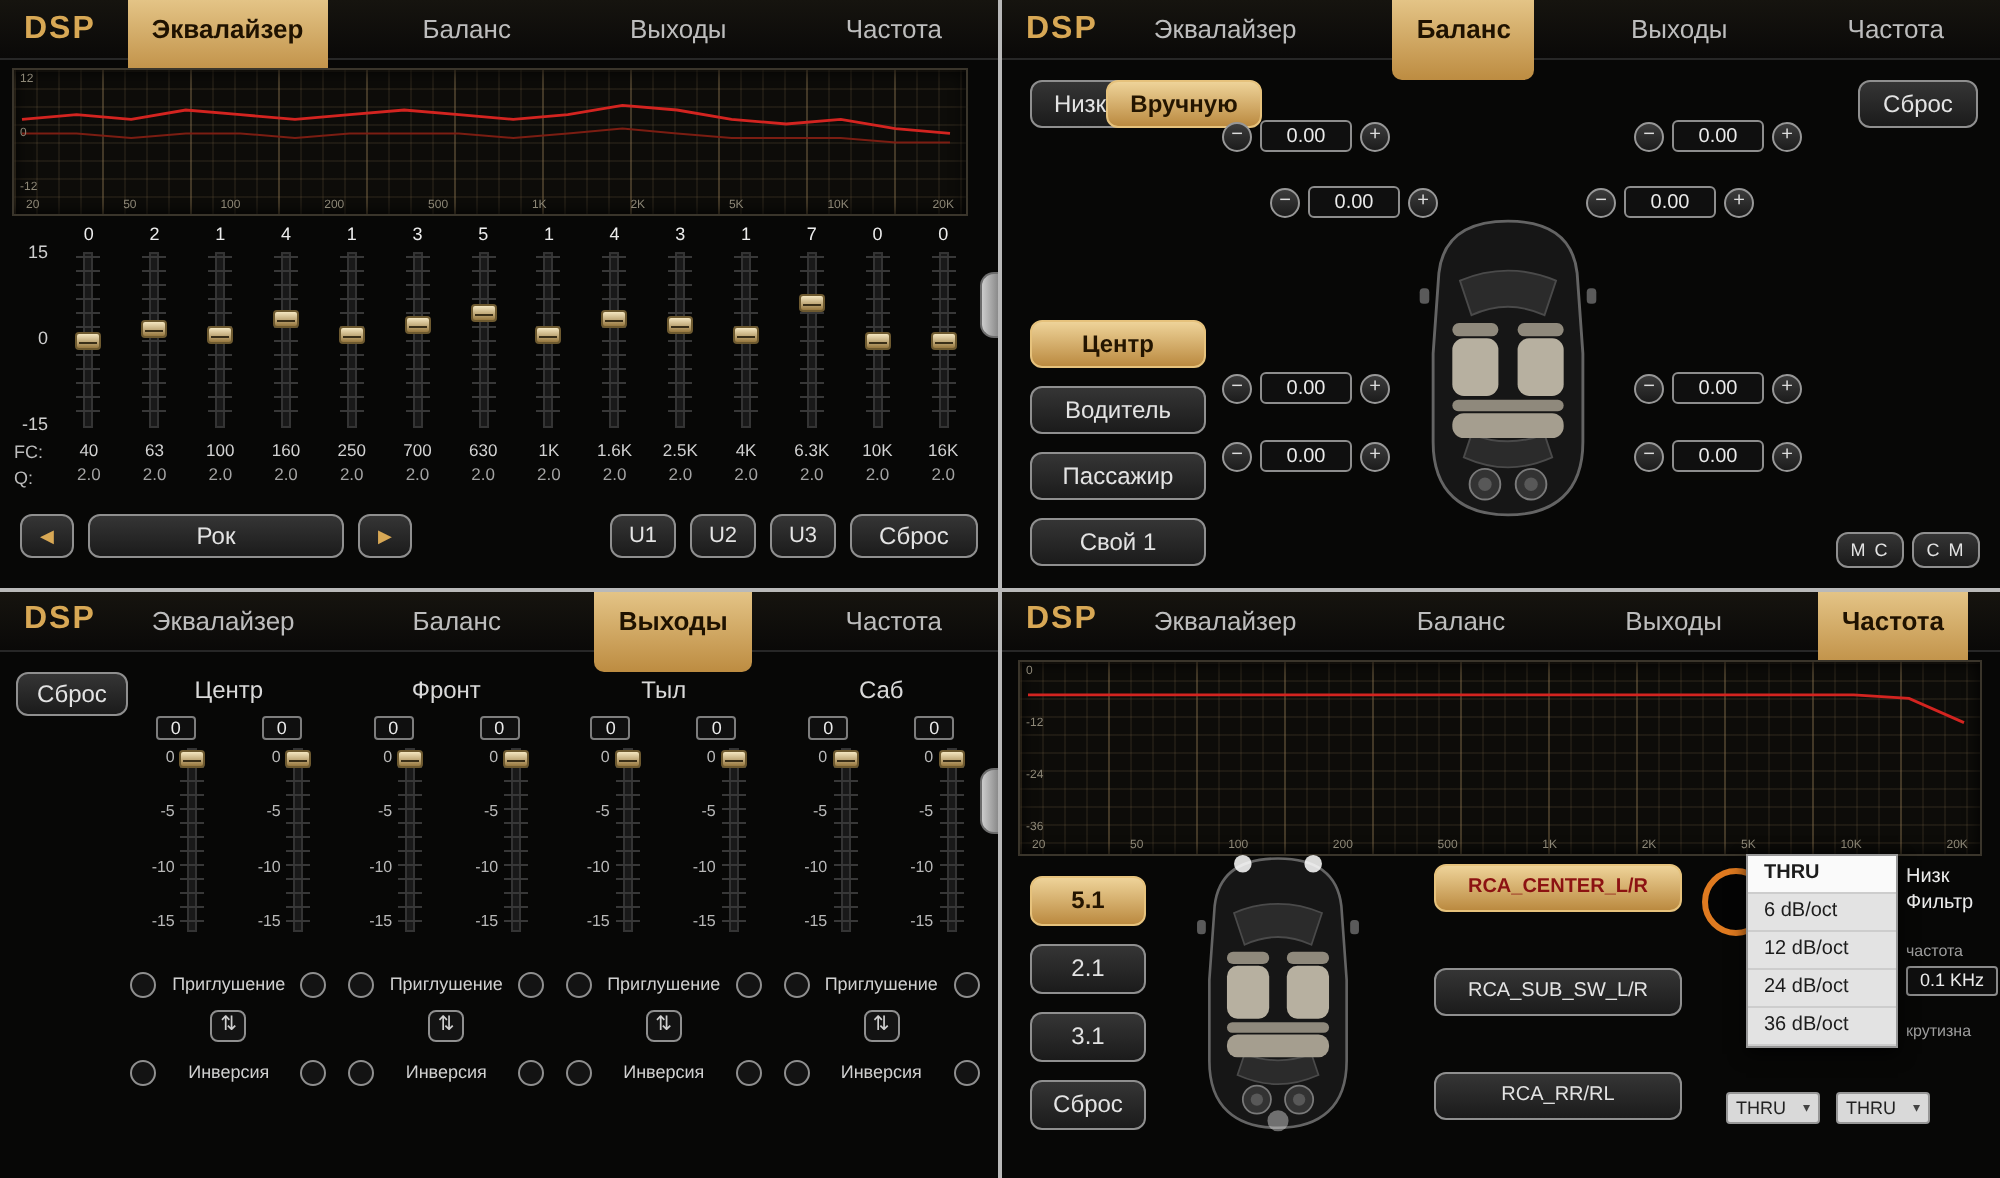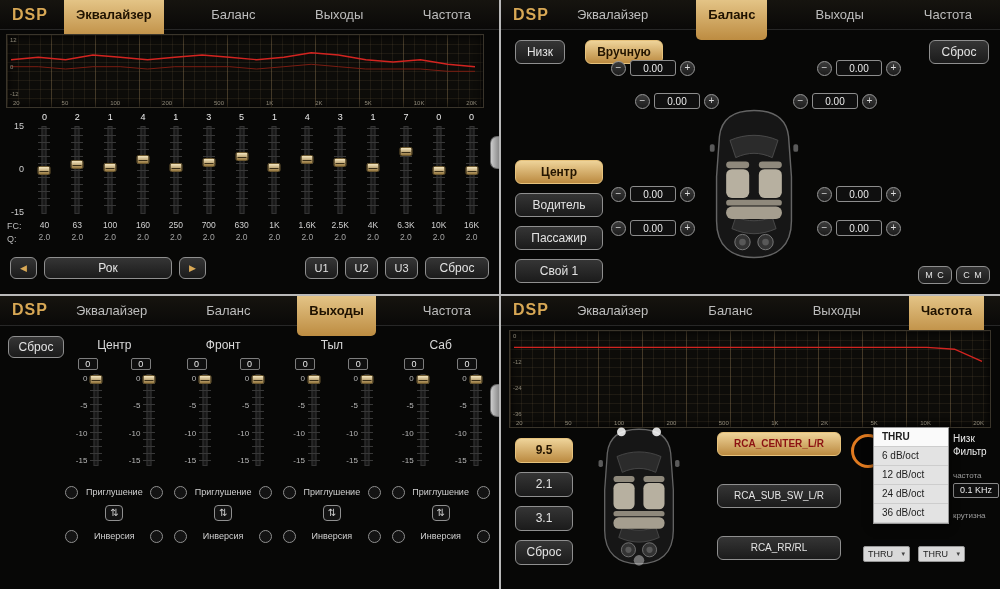--- a/index.html
+++ b/index.html
@@ -62,21 +62,21 @@
   .mem{width:33px;height:22px;font-size:11px}
   .resetbtn{width:64px;height:22px}
   .spacer{flex:1}
   .edge-handle{position:absolute;right:0;width:9px;height:33px;border-radius:7px 0 0 7px;background:linear-gradient(to right,#cccccc,#8a8a8a);border:1px solid #6c6c6c;border-right:none;cursor:pointer}
   #q-eq .edge-handle{top:136px}
   #q-outputs .edge-handle{top:88px}
 
   
   .modebtn{position:absolute;height:24px}
   #bal-auto{left:14px;top:40px;width:50px}
-  #bal-manual{left:84px;top:40px;width:78px}
+  #bal-manual{left:52px;top:40px;width:78px}
   #bal-reset{left:428px;top:40px;width:60px}
   #bal-positions{position:absolute;left:14px;top:160px;display:flex;flex-direction:column;gap:9px}
   .posbtn{width:88px;height:24px}
   .car{position:absolute}
   #bal-car{left:205px;top:103px;width:96px;height:163px}
   .valgroup{position:absolute;display:flex;align-items:center;gap:4px;height:16px}
   .round{width:15px;height:15px;border-radius:50%;background:linear-gradient(#3c3c3c,#1c1c1c);border:1px solid #979797;color:#ddd;font-size:10px;line-height:1;display:flex;align-items:center;justify-content:center;padding:0;cursor:pointer}
   .valbox{width:46px;height:16px;background:#0f0f0f;border:1px solid #8d8d8d;border-radius:3px;color:#ebebeb;font-size:10px;display:flex;align-items:center;justify-content:center}
   .mcbtn{position:absolute;width:34px;height:18px;font-size:9px;letter-spacing:1px}
   #bal-mc{left:417px;top:266px}
@@ -613,21 +613,21 @@
           <span>200</span>
           <span>500</span>
           <span>1K</span>
           <span>2K</span>
           <span>5K</span>
           <span>10K</span>
           <span>20K</span>
         </div>
       </div>
     <div id="freq-modes">
-        <button class="btn fmode gold">9.5</button>
+        <button class="btn fmode gold">5.1</button>
         <button class="btn fmode">2.1</button>
         <button class="btn fmode">3.1</button>
       </div>
     <button class="btn" id="freq-reset">Сброс</button>
     <svg class="car" id="freq-car" viewBox="0 0 100 160">
       <use href="#car-shape"></use>
       <circle cx="30" cy="6" r="5" fill="#ffffff" opacity="0.85"></circle>
       <circle cx="70" cy="6" r="5" fill="#ffffff" opacity="0.85"></circle>
       <circle cx="50" cy="152" r="6" fill="#dddddd" opacity="0.45"></circle>
     </svg>

